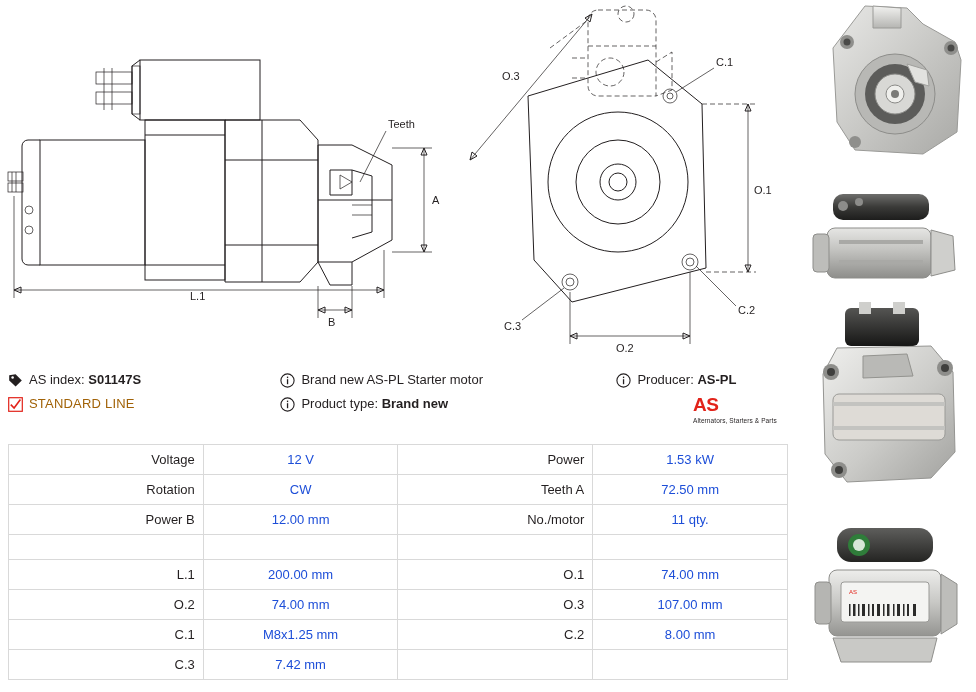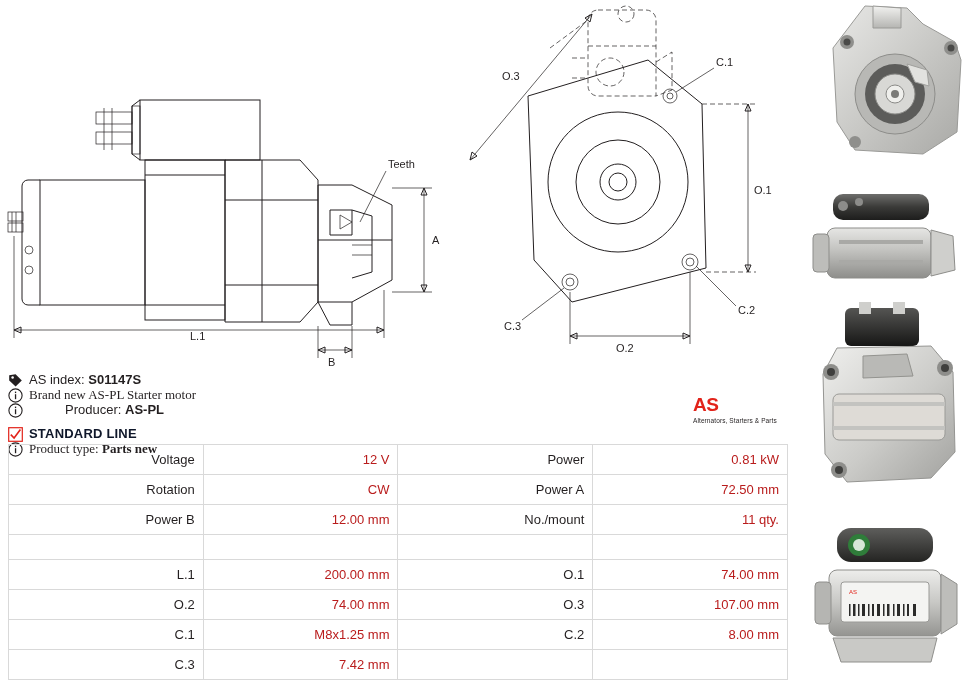--- a/index.html
+++ b/index.html
@@ -10,21 +10,21 @@
     font-family: "Liberation Sans", sans-serif;
     font-size: 13px;
     color: #231f20;
     position: relative;
     overflow: hidden;
   }
   .page { position: relative; width: 976px; height: 692px; }
 
   
   .drawings { position: absolute; left: 0; top: 0; width: 800px; height: 366px; }
-  .side-view { position: absolute; left: 0; top: 0; width: 450px; height: 366px; margin-top: 40px; }
+  .side-view { position: absolute; left: 0; top: 0; width: 450px; height: 366px; }
   .front-view { position: absolute; left: 450px; top: 0; width: 350px; height: 366px; }
 
   svg { display: block; }
   .ln { fill: none; stroke: #231f20; stroke-width: 1; }
   .ln-thin { fill: none; stroke: #231f20; stroke-width: 0.7; }
   .dash { fill: none; stroke: #231f20; stroke-width: 0.7; stroke-dasharray: 5 3; }
   .dim { fill: none; stroke: #231f20; stroke-width: 0.7; }
   .lbl { font-family: "Liberation Sans", sans-serif; font-size: 11px; fill: #231f20; }
 
   
@@ -39,32 +39,32 @@
   }
   .p1 { height: 178px; }
   .p2 { height: 118px; }
   .p3 { height: 208px; }
   .p4 { height: 176px; }
 
   
   .info {
     position: absolute; left: 8px; top: 372px; width: 790px; height: 62px;
   }
-  .info-row { display: flex; align-items: flex-start; margin-bottom: 9px; flex-direction: column; }
+  .info-row { display: flex; align-items: flex-start; margin-bottom: 9px; }
   .info-cell { display: flex; align-items: flex-start; }
   .c-a { width: 300px; }
-  .c-b { width: 370px; font-family: Liberation Serif, serif; }
-  .c-c { width: 200px; gap: 36px; }
+  .c-b { width: 370px; }
+  .c-c { width: 200px; }
   .ico {
     display: inline-block; width: 15px; height: 15px; margin-right: 6px;
     flex: 0 0 15px; position: relative; top: 1px;
   }
   .info-txt { font-size: 13px; color: #231f20; line-height: 15px; }
   .info-txt b { font-weight: bold; }
-  .std { color: #0f172a; font-weight: bold; font-size: 13px; letter-spacing: .2px; }
+  .std { color: #a16207; font-weight: normal; font-size: 13px; letter-spacing: .2px; }
 
   .as-logo {
     position: absolute; right: 0px; top: 22px; width: 105px; text-align: left;
   }
   .as-logo .as-main { color:#e2231a; font-weight:bold; font-size:19px; letter-spacing:-0.5px; }
   .as-logo .as-sub { color:#231f20; font-size:6.5px; letter-spacing:0.1px; margin-top:1px;}
 
   
   table.spec {
     position: absolute; left: 8px; top: 444px;
@@ -72,21 +72,21 @@
     font-size: 13px;
   }
   table.spec td {
     border: 1px solid #d9d9d9;
     padding: 7px 8px;
     height: 25px;
     vertical-align: middle;
     margin-left: 8px;
   }
   td.k { text-align: right; color: #231f20; width: 195px; }
-  td.v { text-align: right; color: #b91c1c; width: 195px; }
+  td.v { text-align: center; color: #1d4ed8; width: 195px; }
   tr.gap td { border-left: 1px solid #d9d9d9; border-right:1px solid #d9d9d9; }
 </style>
 </head>
 <body>
 
 <div class="page">
 
   <div class="drawings">
 
     <div class="side-view">
@@ -396,51 +396,51 @@
       <div class="info-cell c-b">
         <span class="ico">
           <svg width="15" height="15" viewBox="0 0 15 15">
             <circle cx="7.5" cy="7.5" r="6.6" fill="none" stroke="#231f20" stroke-width="1.1"></circle>
             <rect x="6.9" y="6.2" width="1.3" height="5" fill="#231f20"></rect>
             <rect x="6.9" y="3.6" width="1.3" height="1.5" fill="#231f20"></rect>
           </svg>
         </span>
         <span class="info-txt">
           <span>Product type:</span>
-          <b>Parts new</b>
+          <b>Brand new</b>
         </span>
       </div>
 
       <div class="info-cell c-c"></div>
     </div>
 
     <div class="as-logo">
       <div class="as-main">AS</div>
       <div class="as-sub">Alternators, Starters &amp; Parts</div>
     </div>
   </div>
 
   <table class="spec">
     <tbody>
       <tr>
         <td class="k">Voltage</td>
         <td class="v">12 V</td>
         <td class="k">Power</td>
-        <td class="v">0.81 kW</td>
+        <td class="v">1.53 kW</td>
       </tr>
       <tr>
         <td class="k">Rotation</td>
         <td class="v">CW</td>
-        <td class="k">Power A</td>
+        <td class="k">Teeth A</td>
         <td class="v">72.50 mm</td>
       </tr>
       <tr>
         <td class="k">Power B</td>
         <td class="v">12.00 mm</td>
-        <td class="k">No./mount</td>
+        <td class="k">No./motor</td>
         <td class="v">11 qty.</td>
       </tr>
       <tr class="gap">
         <td class="k"></td>
         <td class="v"></td>
         <td class="k"></td>
         <td class="v"></td>
       </tr>
       <tr>
         <td class="k">L.1</td>

